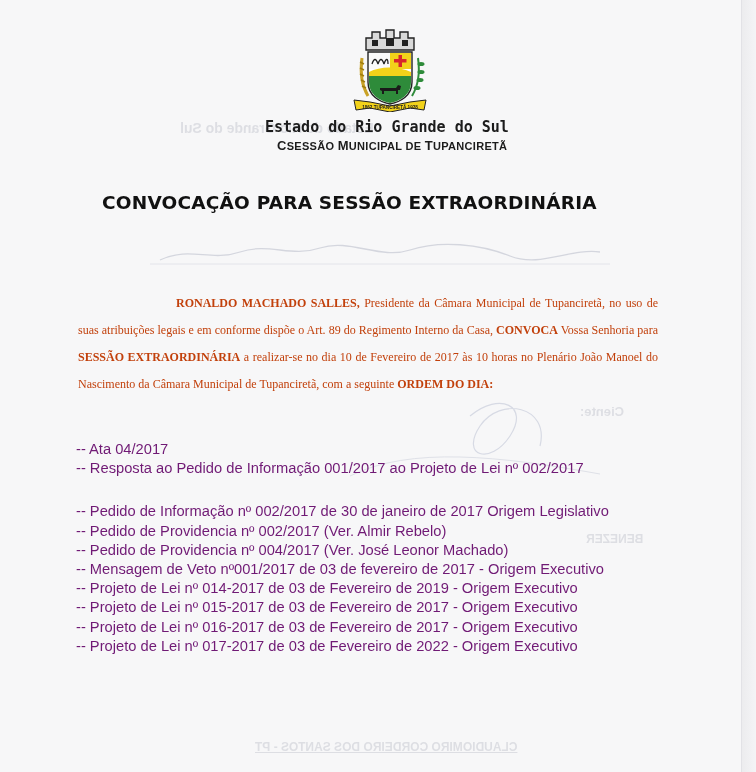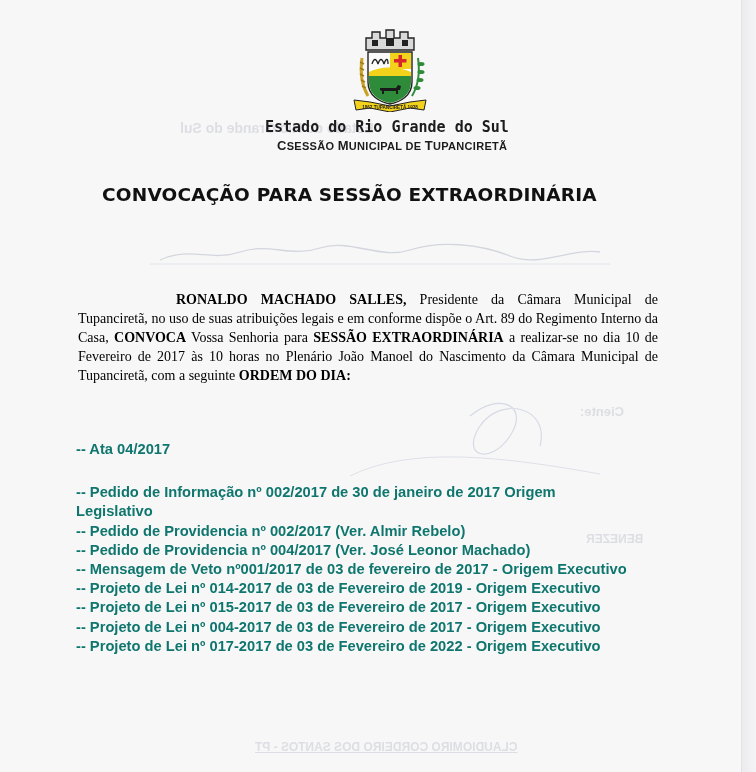--- a/index.html
+++ b/index.html
@@ -57,57 +57,57 @@
       font-family: "Liberation Sans", sans-serif;
       font-size: 11px;
       font-weight: bold;
       color: #1c1c1c;
       letter-spacing: 0.3px;
     }
     .header-chamber .big { font-size: 13px; }
     .doc-title {
       position: absolute;
       left: 102px;
-      top: 184px;
+      top: 192px;
       font-family: "DejaVu Sans", sans-serif;
       font-weight: bold;
       font-size: 18.5px;
       color: #111;
       letter-spacing: 0.2px;
     }
     .faint-sig {
       position: absolute;
       left: 150px;
       top: 238px;
       width: 460px;
       height: 28px;
     }
     .body-para {
       position: absolute;
       left: 78px;
       top: 290px;
       width: 580px;
       font-family: "Liberation Serif", serif;
-      font-size: 14px;
-      line-height: 19px;
+      font-size: 12px;
+      line-height: 27px;
       text-align: justify;
-      color: #000000;
+      color: #c2410c;
     }
     .body-para .indent { display: inline-block; width: 98px; }
     .body-para b { font-weight: bold; }
     .agenda {
       position: absolute;
       left: 76px;
       top: 440px;
       width: 620px;
       font-family: "Liberation Sans", sans-serif;
-      font-weight: bold;
+      font-weight: normal;
       font-size: 14.7px;
       line-height: 19.2px;
-      color: #0f766e;
+      color: #701a75;
       margin: 0;
       padding: 0;
       list-style: none;
     }
     .agenda li { margin: 0; padding: 0; }
     .stamp-ring {
       position: absolute;
       left: 170px;
       top: 386px;
       width: 500px;
@@ -171,21 +171,22 @@
 
 <div class="header-state">Estado do Rio Grande do Sul</div>
 <div class="header-chamber"><span class="big">C</span><span>SESSÃO </span><span class="big">M</span><span>UNICIPAL DE </span><span class="big">T</span><span>UPANCIRETÃ</span></div>
 
 <div class="doc-title">CONVOCAÇÃO PARA SESSÃO EXTRAORDINÁRIA</div>
 
 <div class="body-para"><span class="indent"></span><b>RONALDO MACHADO SALLES,</b><span> Presidente da Câmara Municipal de Tupanciretã, no uso de suas atribuições legais e em conforme dispõe o Art. 89 do Regimento Interno da Casa, </span><b>CONVOCA</b><span> Vossa Senhoria para </span><b>SESSÃO EXTRAORDINÁRIA</b><span> a realizar-se no dia 10 de Fevereiro  de 2017 às 10 horas no Plenário João Manoel do Nascimento da Câmara Municipal de Tupanciretã,  com a seguinte </span><b>ORDEM DO DIA:</b></div>
 
 <ul class="agenda">
   <li>-- Ata 04/2017</li>
+  <li>-- Resposta ao Pedido de Informação 001/2017 ao Projeto de Lei nº 002/2017</li>
   <li style="width:560px;margin-top:24px;">-- Pedido de Informação nº 002/2017 de 30 de janeiro de 2017 Origem Legislativo</li>
   <li>-- Pedido de Providencia nº 002/2017 (Ver. Almir Rebelo)</li>
   <li>-- Pedido de Providencia nº 004/2017 (Ver. José Leonor Machado)</li>
   <li style="width:560px;">-- Mensagem de Veto nº001/2017 de 03 de fevereiro de 2017 - Origem Executivo</li>
   <li>-- Projeto de Lei nº 014-2017 de 03 de Fevereiro de 2019 - Origem Executivo</li>
   <li>-- Projeto de Lei nº 015-2017 de 03 de Fevereiro de 2017 - Origem Executivo</li>
-  <li>-- Projeto de Lei nº 004-2017 de 03 de Fevereiro de 2017 - Origem Executivo</li>
+  <li>-- Projeto de Lei nº 016-2017 de 03 de Fevereiro de 2017 - Origem Executivo</li>
   <li>-- Projeto de Lei nº 017-2017 de 03 de Fevereiro de 2022 - Origem Executivo</li>
 </ul>
 
 </body></html>

